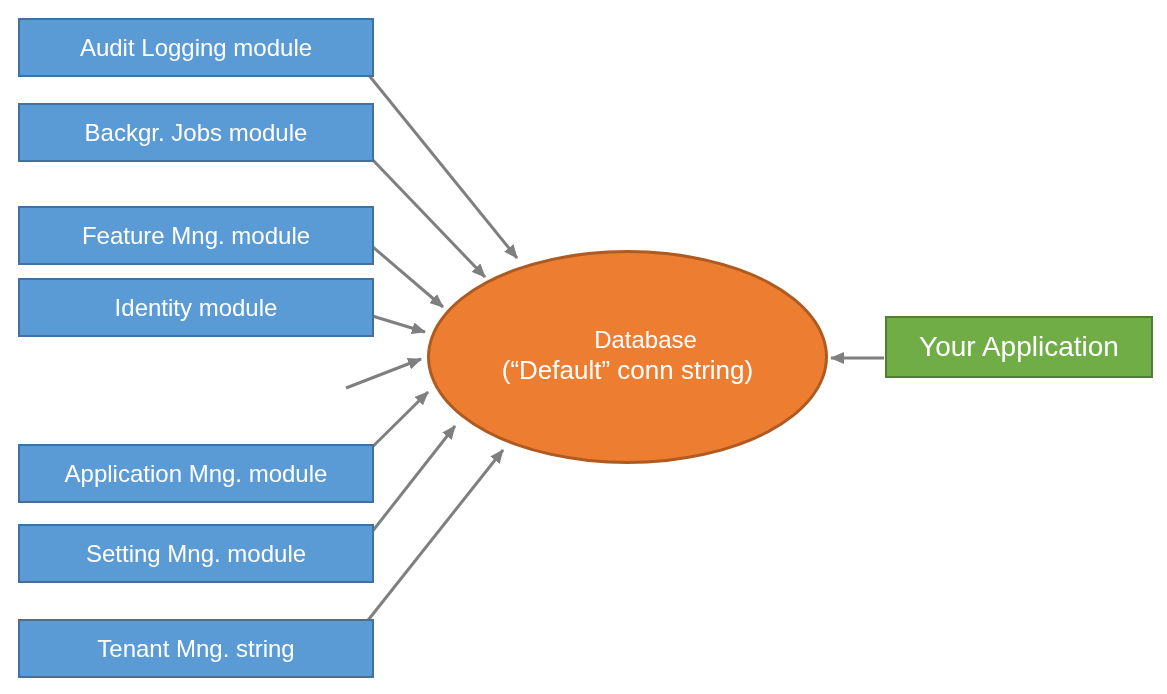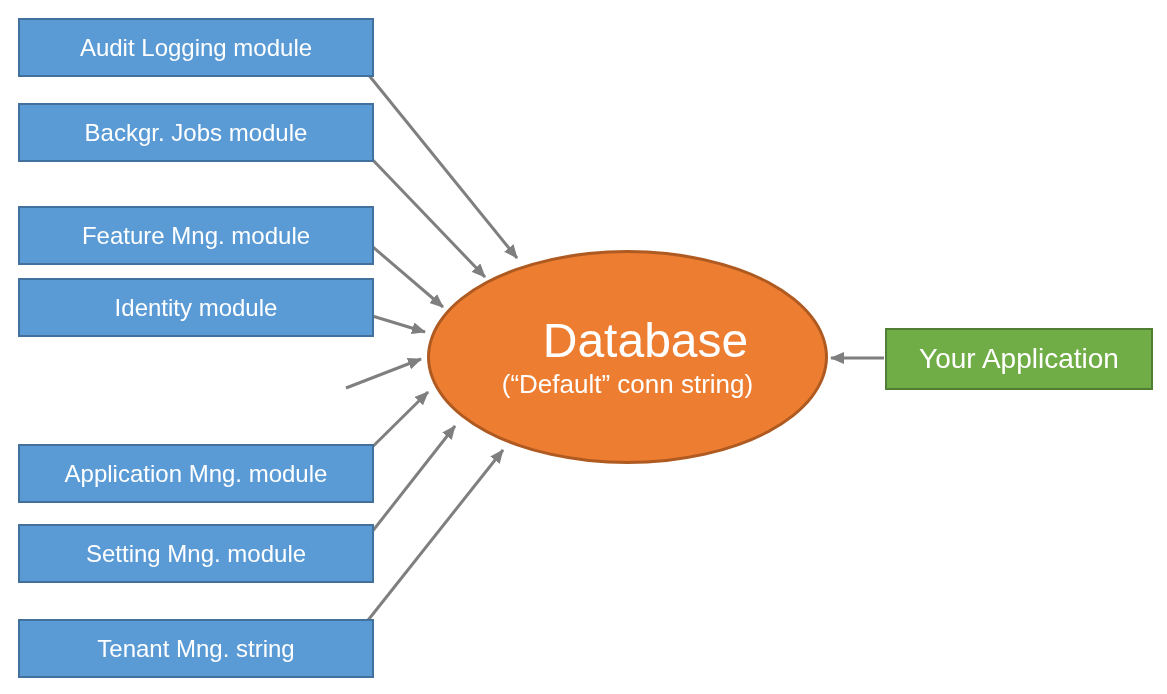--- a/index.html
+++ b/index.html
@@ -48,32 +48,32 @@
     background: var(--database_fill, #ED7D31);
     border: 3px solid var(--database_border, #AE5A21);
     border-radius: 50%;
     color: var(--text, #FFFFFF);
     display: flex;
     flex-direction: column;
     align-items: center;
     justify-content: center;
   }
   .db-title {
-    font-size: 48px;
+    font-size: 24px;
     line-height: 1.15;
     margin-left: 36px;
   }
   .db-subtitle {
     font-size: 26px;
     line-height: 1.3;
   }
   .app-box {
     position: absolute;
     left: 885px;
-    top: 328px;
+    top: 316px;
     width: 268px;
     height: 62px;
     box-sizing: border-box;
     background: var(--app_fill, #70AD47);
     border: 2px solid var(--app_border, #507E32);
     color: var(--text, #FFFFFF);
     display: flex;
     align-items: center;
     justify-content: center;
     font-size: 28px;

